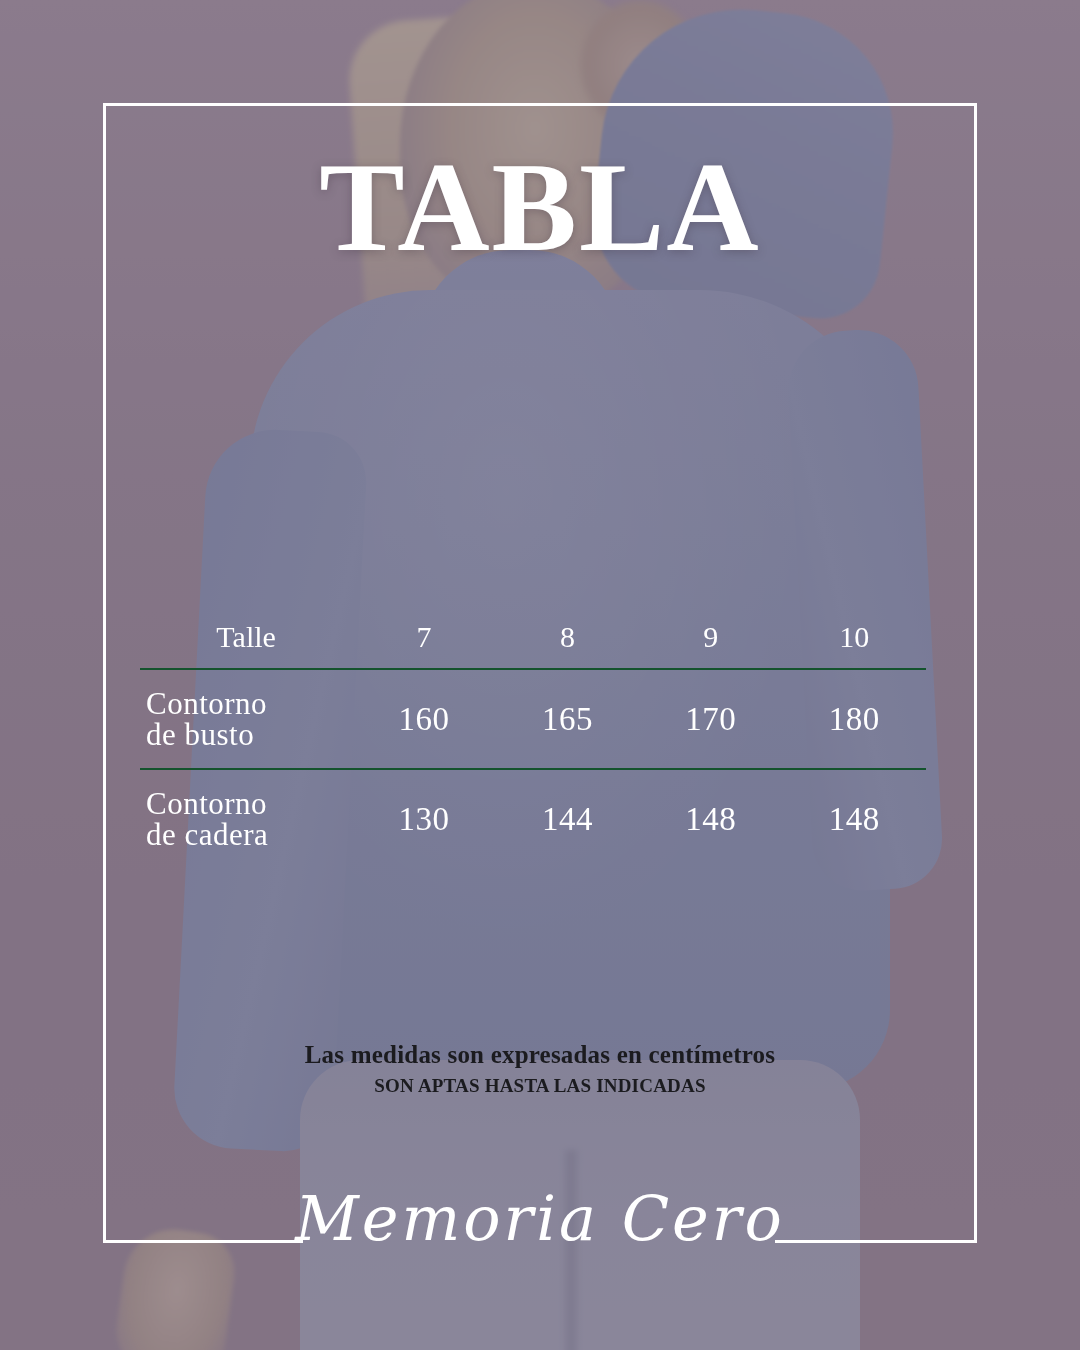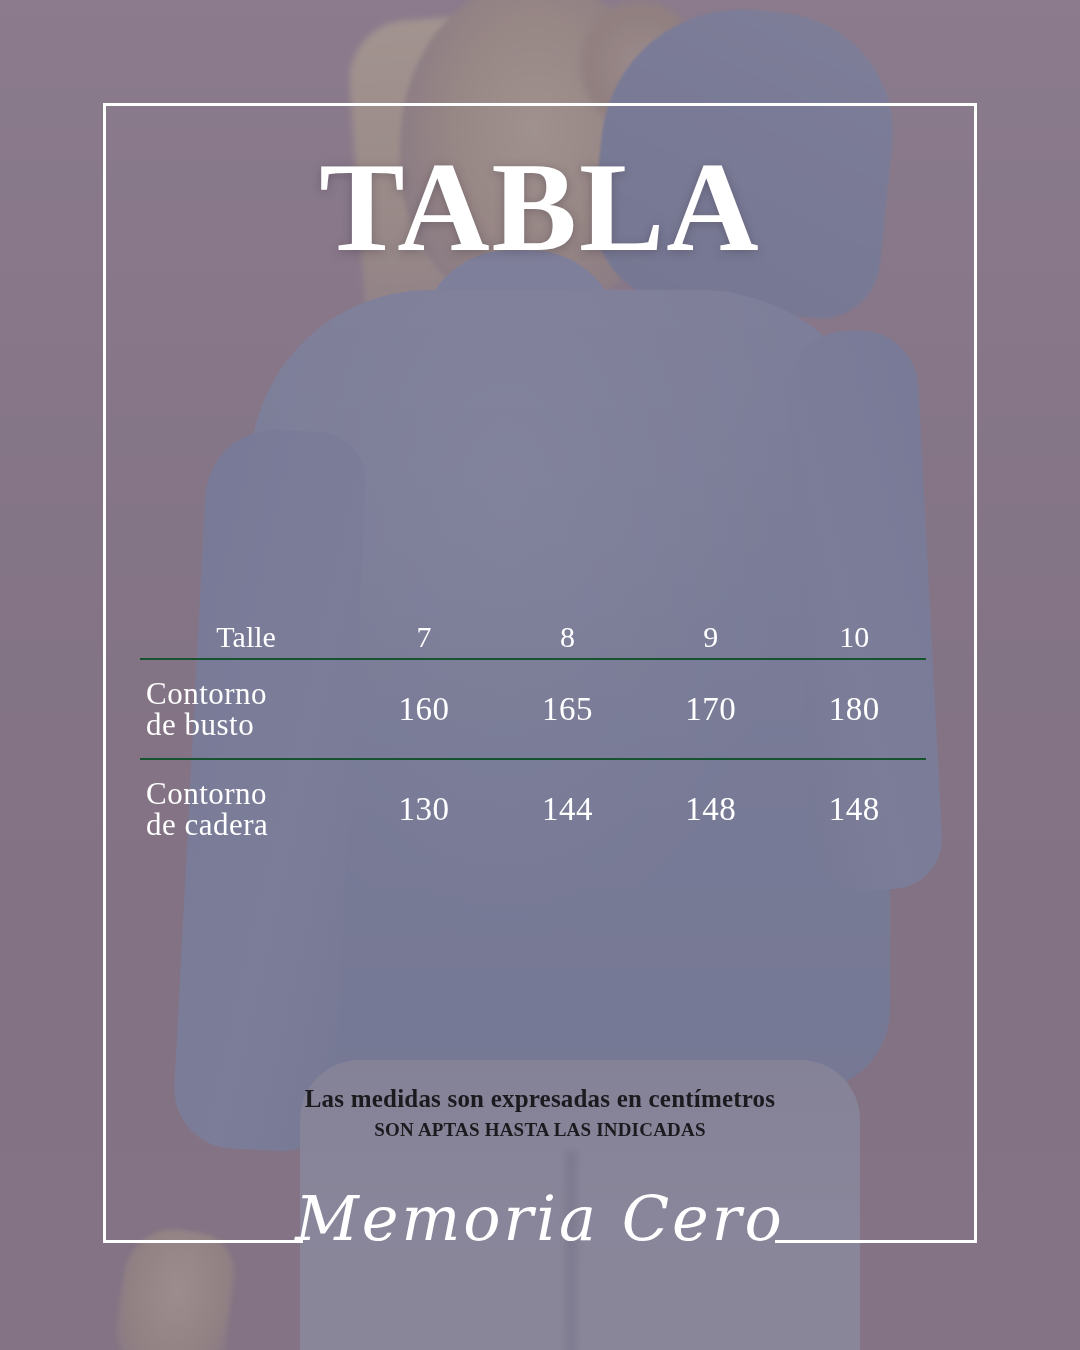--- a/index.html
+++ b/index.html
@@ -177,21 +177,21 @@
   }
   th, td {
     color: #ffffff;
     font-family: "Liberation Serif", serif;
     font-weight: normal;
     text-align: center;
     vertical-align: middle;
   }
   thead th {
     font-size: 30px;
-    padding-bottom: 4px;
+    padding-bottom: 14px;
   }
   thead th.rowhead {
     text-align: center;
   }
   tbody tr {
     border-top: 2px solid #14532d;
   }
   tbody td {
     font-size: 33px;
     padding: 18px 0;
@@ -204,21 +204,21 @@
     line-height: 1.0;
   }
   .rowhead-2l span { display: block; }
   col.c0 { width: 27%; }
   col.c1, col.c2, col.c3, col.c4 { width: 18.25%; }
 
   
   .notes {
     position: absolute;
     left: 0; right: 0;
-    top: 1085px;
+    top: 1041px;
     text-align: center;
     color: #1b1b1f;
     font-family: "Liberation Serif", serif;
   }
   .note-1 {
     font-size: 25px;
     font-weight: bold;
     letter-spacing: 0.2px;
   }
   .note-2 {

